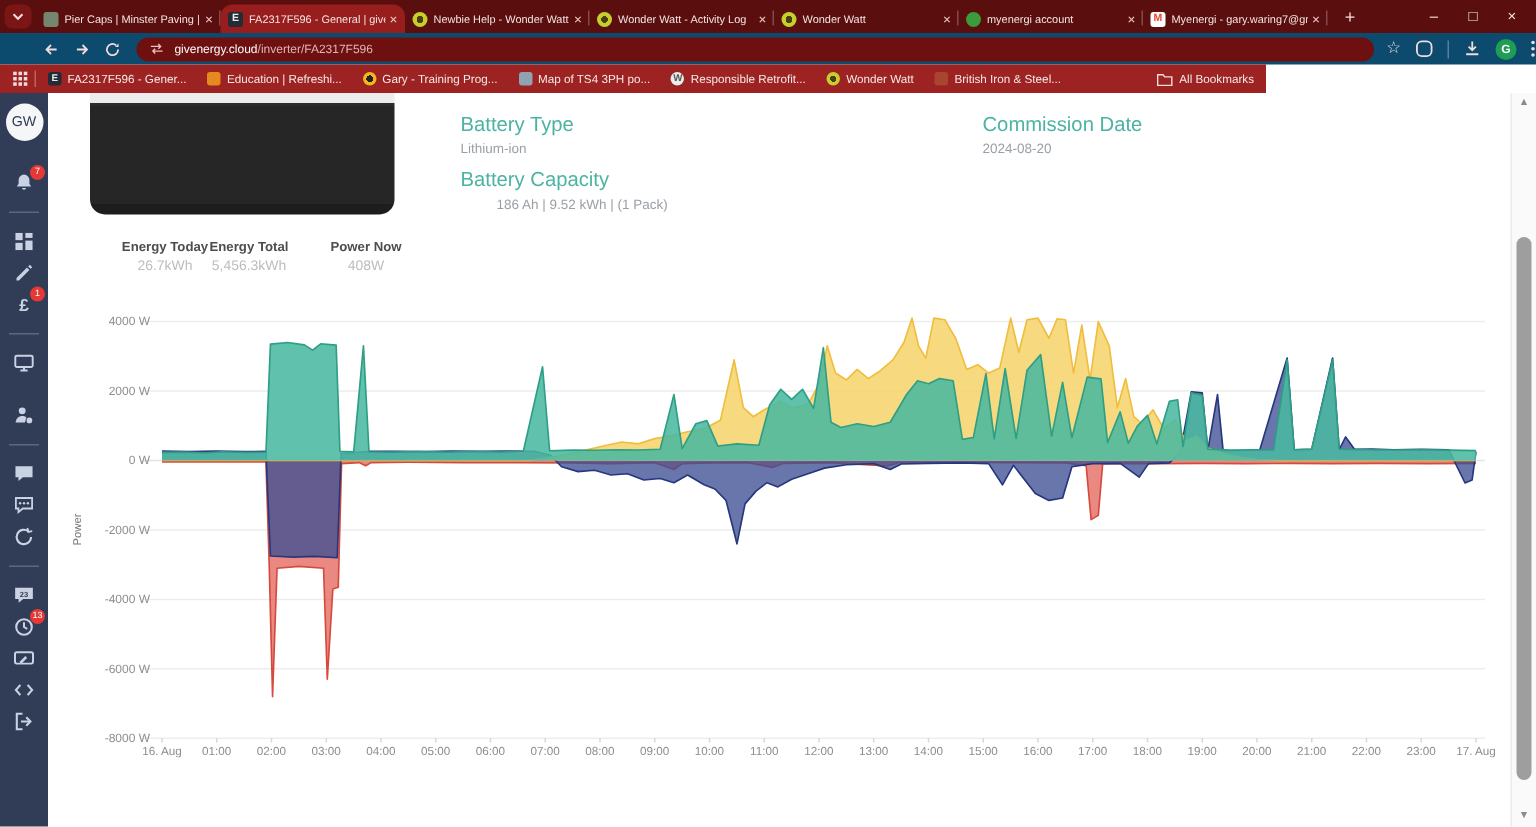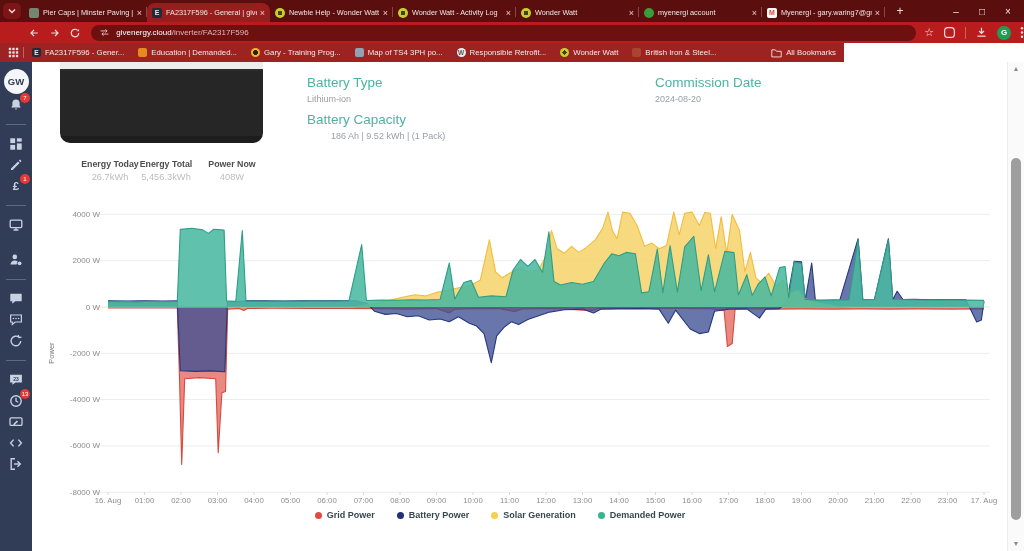--- a/index.html
+++ b/index.html
@@ -17,21 +17,21 @@
     width:1px; background:rgba(255,255,255,.25); }
   .tab.active { background:#981d1d; }
   .tab .fav { width:10px; height:10px; flex:0 0 10px; margin-right:4px; border-radius:2px;
     display:flex; align-items:center; justify-content:center; font-size:7px; font-weight:bold; }
   .tab .t { flex:1; font-size:7.3px; color:#f4e3e3; white-space:nowrap; overflow:hidden; }
   .tab .x { font-size:9px; color:#eec7c7; padding-left:3px; }
   .newtab { position:absolute; left:892px; top:4px; width:16px; height:16px; color:#f0dada;
     font-size:12px; text-align:center; line-height:15px; }
   #wincontrols { position:absolute; right:4px; top:0; height:22px; display:flex; align-items:center; gap:14px; padding-right:6px; }
   #wincontrols span { color:#f3e6e6; font-size:10px; width:12px; text-align:center; }
-  #toolbar { position:absolute; left:0; top:22px; width:1024px; height:21px; background:#b91c1c;
+  #toolbar { position:absolute; left:0; top:22px; width:1024px; height:21px; background:#0c4a6e;
     display:flex; align-items:center;padding-left:21px; }
   .navbtn { width:16px; height:16px; margin-left:5px; display:flex; align-items:center; justify-content:center; }
   #addrbar { margin-left:8px; width:838px; height:16px; border-radius:8px; background:#6f1010;
     display:flex; align-items:center; padding:0 8px; gap:6px; }
   #addrbar .url { font-size:8px; color:#fff; }
   #addrbar .url .path { color:#e0b4b4; }
   .tb-icons { display:flex; align-items:center; margin-left:8px; gap:9px; }
   .tb-div { width:1px; height:12px; background:rgba(255,255,255,.3); }
   .avatar { width:14px; height:14px; border-radius:50%; background:#1f9d55; color:#fff;
     font-size:8px; font-weight:bold; display:flex; align-items:center; justify-content:center; }
@@ -40,21 +40,21 @@
   .bm { display:flex; align-items:center; gap:4px; margin-right:14px; white-space:nowrap; }
   .bm .ic { width:9px; height:9px; border-radius:2px; display:flex; align-items:center;
     justify-content:center; font-size:6.5px; font-weight:bold; }
   .bm-div { width:1px; height:11px; background:rgba(255,255,255,.3); margin:0 8px 0 4px; }
   #allbm { margin-left:auto; display:flex; align-items:center; gap:4px; padding-right:8px; }
   
   #app { position:absolute; left:0; top:62px; width:1024px; height:489px; background:#fff; }
   #appsidebar { position:absolute; left:0; top:0; width:32px; height:489px; background:#313d56;
     display:flex; flex-direction:column; align-items:center; padding-top:7px; }
   .gw { width:25px; height:25px; border-radius:50%; background:#f5f6f8; color:#2f3b52;
-    font-weight:bold; font-size:9.5px; display:flex; align-items:center; justify-content:center; margin-bottom:4px; }
+    font-weight:normal; font-size:9.5px; display:flex; align-items:center; justify-content:center; margin-bottom:21px; }
   .sb-item { position:relative; width:20px; height:14px; display:flex; align-items:center;
     justify-content:center; margin-bottom:7px; }
   .sb-badge { position:absolute; top:-5px; right:-4px; min-width:10px; height:10px; border-radius:5px;
     background:#e53935; color:#fff; font-size:6px; display:flex; align-items:center; justify-content:center; padding:0 1px; }
   .sb-div { width:20px; height:1px; background:rgba(255,255,255,.22); margin:5px 0 12px; }
   
   #inv-img { position:absolute; left:60px; top:0; width:203px; height:81px;
     background:linear-gradient(#ededed 0 7px, #2c2c2c 7px 9px, #262626 9px 74px, #1d1d1d 74px);
     border-radius:0 0 10px 10px; }
   .h-teal { position:absolute; color:#4cb3a3; font-size:13.5px; }
@@ -184,21 +184,21 @@
       </g>
     </svg>
   <div class="bm-div"></div>
   <div id="bmlist" style="display:flex;align-items:center;">
       <div class="bm">
         <span class="ic" style="background:#222b36;color:#e8e8e8;">E</span>
         <span>FA2317F596 - Gener...</span>
       </div>
       <div class="bm">
         <span class="ic" style="background:#e68a1f;color:#fff;"></span>
-        <span>Education | Demanded...</span>
+        <span>Education | Refreshi...</span>
       </div>
       <div class="bm">
         <span class="ic" style="background:radial-gradient(circle,#222 0 35%,#f0b81e 36%);border-radius:50%;"></span>
         <span>Gary - Training Prog...</span>
       </div>
       <div class="bm">
         <span class="ic" style="background:#8fa3b5;color:#e8eef3;"></span>
         <span>Map of TS4 3PH po...</span>
       </div>
       <div class="bm">
@@ -331,21 +331,21 @@
 
   <div id="statsrow">
       <div class="stat" style="left: 48px; top: 97px; width: 72px; margin-left: 26px;">
         <div class="l">Energy Today</div>
         <div class="v">26.7kWh</div>
       </div>
       <div class="stat" style="left: 126px; top: 97px; width: 80px;">
         <div class="l">Energy Total</div>
         <div class="v">5,456.3kWh</div>
       </div>
-      <div class="stat" style="left: 196px; top: 97px; width: 72px;">
+      <div class="stat" style="left: 208px; top: 97px; width: 72px;">
         <div class="l">Power Now</div>
         <div class="v">408W</div>
       </div>
     </div>
 
   <div id="chartbox">
     <svg id="chartsvg" width="960" height="300" viewBox="0 0 960 300">
         <line x1="55" x2="950" y1="9.400000000000006" y2="9.400000000000006" stroke="#ededed" stroke-width="1"></line>
         <text x="60" y="11.900000000000006" text-anchor="end" font-size="8" fill="#8d8d8d" font-family="Liberation Sans, sans-serif">4000 W</text>
         <line x1="55" x2="950" y1="55.7" y2="55.7" stroke="#ededed" stroke-width="1"></line>
@@ -413,38 +413,20 @@
         <text x="944" y="298" text-anchor="middle" font-size="7.8" fill="#8d8d8d" font-family="Liberation Sans, sans-serif">17. Aug</text>
         <path d="M68.0 102.9 L137.3 102.9 L139.5 172.6 L141.7 259.4 L144.7 173.8 L159.3 172.6 L175.7 173.8 L178.2 247.8 L181.9 187.7 L185.5 186.5 L187.7 104.1 L199.4 103.4 L203.8 105.5 L207.4 103.4 L232.3 103.2 L268.8 103.4 L305.3 103.4 L341.8 103.6 L367.3 104.1 L396.5 103.4 L409.3 108.0 L414.8 104.1 L433.0 103.6 L458.5 103.4 L475.0 106.6 L482.3 103.9 L513.3 103.4 L551.6 105.7 L558.9 103.4 L597.3 103.2 L633.8 103.4 L670.3 103.6 L684.1 105.5 L687.4 141.4 L692.2 138.6 L695.1 104.3 L710.4 103.9 L732.3 104.1 L761.5 103.9 L790.7 104.1 L819.9 103.9 L849.1 104.1 L878.3 103.9 L911.2 104.1 L944.0 103.9 L944.0 102 L68.0 102 Z" fill="#e25c50" fill-opacity="0.72" stroke="none"></path>
         <path d="M68.0 102.9 L137.3 102.9 L139.5 172.6 L141.7 259.4 L144.7 173.8 L159.3 172.6 L175.7 173.8 L178.2 247.8 L181.9 187.7 L185.5 186.5 L187.7 104.1 L199.4 103.4 L203.8 105.5 L207.4 103.4 L232.3 103.2 L268.8 103.4 L305.3 103.4 L341.8 103.6 L367.3 104.1 L396.5 103.4 L409.3 108.0 L414.8 104.1 L433.0 103.6 L458.5 103.4 L475.0 106.6 L482.3 103.9 L513.3 103.4 L551.6 105.7 L558.9 103.4 L597.3 103.2 L633.8 103.4 L670.3 103.6 L684.1 105.5 L687.4 141.4 L692.2 138.6 L695.1 104.3 L710.4 103.9 L732.3 104.1 L761.5 103.9 L790.7 104.1 L819.9 103.9 L849.1 104.1 L878.3 103.9 L911.2 104.1 L944.0 103.9 " fill="none" stroke="#d64a3e" stroke-width="1.1" stroke-linejoin="round"></path>
         <path d="M68.0 95.7 L86.3 96.0 L104.5 95.7 L122.8 96.1 L137.3 95.9 L140.3 165.7 L155.6 166.4 L170.2 165.9 L184.8 166.8 L187.4 97.4 L206.7 95.9 L224.9 95.8 L243.2 96.0 L261.4 95.7 L279.7 95.9 L297.9 95.7 L316.2 95.8 L327.1 98.5 L334.4 106.2 L345.4 109.4 L356.4 108.5 L367.3 111.7 L378.3 110.8 L389.2 115.0 L400.1 114.0 L409.3 116.8 L418.4 111.7 L429.4 118.2 L436.6 121.0 L444.0 128.6 L451.3 157.6 L456.7 130.9 L464.0 122.4 L471.3 116.8 L478.6 119.6 L487.8 114.5 L498.7 110.8 L509.6 107.1 L524.3 104.8 L542.5 104.1 L553.5 108.0 L560.8 104.3 L579.0 103.9 L600.9 103.6 L619.1 104.1 L628.3 118.2 L635.6 105.2 L650.2 124.0 L659.3 128.6 L668.4 127.0 L674.6 106.2 L688.5 104.1 L706.8 103.9 L719.5 113.1 L725.7 104.1 L739.6 103.6 L746.9 96.4 L754.2 56.2 L761.5 56.9 L765.2 95.3 L771.7 58.0 L775.4 95.4 L787.0 95.5 L799.8 95.1 L818.1 33.7 L822.8 94.9 L834.5 94.6 L848.4 33.7 L852.8 94.7 L857.1 86.3 L863.0 94.5 L874.7 94.3 L889.3 94.8 L907.5 94.5 L925.8 94.8 L936.7 117.0 L941.4 115.0 L944.0 96.1 L944.0 102 L68.0 102 Z" fill="#3d4f94" fill-opacity="0.78" stroke="none"></path>
         <path d="M68.0 95.7 L86.3 96.0 L104.5 95.7 L122.8 96.1 L137.3 95.9 L140.3 165.7 L155.6 166.4 L170.2 165.9 L184.8 166.8 L187.4 97.4 L206.7 95.9 L224.9 95.8 L243.2 96.0 L261.4 95.7 L279.7 95.9 L297.9 95.7 L316.2 95.8 L327.1 98.5 L334.4 106.2 L345.4 109.4 L356.4 108.5 L367.3 111.7 L378.3 110.8 L389.2 115.0 L400.1 114.0 L409.3 116.8 L418.4 111.7 L429.4 118.2 L436.6 121.0 L444.0 128.6 L451.3 157.6 L456.7 130.9 L464.0 122.4 L471.3 116.8 L478.6 119.6 L487.8 114.5 L498.7 110.8 L509.6 107.1 L524.3 104.8 L542.5 104.1 L553.5 108.0 L560.8 104.3 L579.0 103.9 L600.9 103.6 L619.1 104.1 L628.3 118.2 L635.6 105.2 L650.2 124.0 L659.3 128.6 L668.4 127.0 L674.6 106.2 L688.5 104.1 L706.8 103.9 L719.5 113.1 L725.7 104.1 L739.6 103.6 L746.9 96.4 L754.2 56.2 L761.5 56.9 L765.2 95.3 L771.7 58.0 L775.4 95.4 L787.0 95.5 L799.8 95.1 L818.1 33.7 L822.8 94.9 L834.5 94.6 L848.4 33.7 L852.8 94.7 L857.1 86.3 L863.0 94.5 L874.7 94.3 L889.3 94.8 L907.5 94.5 L925.8 94.8 L936.7 117.0 L941.4 115.0 L944.0 96.1 " fill="none" stroke="#27377e" stroke-width="1.1" stroke-linejoin="round"></path>
         <path d="M68.0 102.0 L312.6 102.0 L323.5 100.6 L338.1 97.8 L352.7 94.6 L363.6 92.0 L374.6 89.7 L385.5 90.9 L396.5 87.4 L407.5 85.6 L418.4 82.8 L429.4 80.9 L440.3 75.1 L449.4 34.9 L455.6 66.8 L462.2 72.8 L469.5 68.2 L480.5 62.6 L487.8 67.0 L498.7 64.5 L506.0 51.1 L511.5 25.6 L517.0 43.7 L524.3 48.3 L531.5 41.3 L538.9 47.4 L546.1 42.7 L555.3 34.9 L562.6 23.3 L568.0 7.1 L572.4 25.6 L577.2 33.7 L582.6 7.1 L590.0 8.2 L597.3 21.0 L604.5 41.3 L611.9 38.1 L619.1 43.7 L626.5 40.4 L633.8 7.1 L639.2 29.8 L644.7 8.2 L652.0 7.1 L659.3 20.5 L664.8 7.5 L670.3 8.2 L675.7 43.7 L681.2 11.7 L686.7 48.3 L692.2 9.4 L699.5 25.6 L704.9 66.8 L710.4 47.4 L715.9 72.8 L721.3 77.5 L728.7 68.2 L736.0 80.9 L743.3 75.1 L750.5 89.0 L757.8 85.6 L765.2 93.7 L776.1 97.6 L787.0 99.9 L798.0 101.2 L812.6 102.0 L944.0 102.0 L944.0 102 L68.0 102 Z" fill="#f6d468" fill-opacity="0.85" stroke="none"></path>
         <path d="M68.0 102.0 L312.6 102.0 L323.5 100.6 L338.1 97.8 L352.7 94.6 L363.6 92.0 L374.6 89.7 L385.5 90.9 L396.5 87.4 L407.5 85.6 L418.4 82.8 L429.4 80.9 L440.3 75.1 L449.4 34.9 L455.6 66.8 L462.2 72.8 L469.5 68.2 L480.5 62.6 L487.8 67.0 L498.7 64.5 L506.0 51.1 L511.5 25.6 L517.0 43.7 L524.3 48.3 L531.5 41.3 L538.9 47.4 L546.1 42.7 L555.3 34.9 L562.6 23.3 L568.0 7.1 L572.4 25.6 L577.2 33.7 L582.6 7.1 L590.0 8.2 L597.3 21.0 L604.5 41.3 L611.9 38.1 L619.1 43.7 L626.5 40.4 L633.8 7.1 L639.2 29.8 L644.7 8.2 L652.0 7.1 L659.3 20.5 L664.8 7.5 L670.3 8.2 L675.7 43.7 L681.2 11.7 L686.7 48.3 L692.2 9.4 L699.5 25.6 L704.9 66.8 L710.4 47.4 L715.9 72.8 L721.3 77.5 L728.7 68.2 L736.0 80.9 L743.3 75.1 L750.5 89.0 L757.8 85.6 L765.2 93.7 L776.1 97.6 L787.0 99.9 L798.0 101.2 L812.6 102.0 L944.0 102.0 " fill="none" stroke="#f0bd3e" stroke-width="1.1" stroke-linejoin="round"></path>
         <path d="M68.0 96.6 L82.6 96.4 L97.2 96.9 L108.2 96.2 L122.8 96.6 L137.3 96.5 L140.3 24.4 L151.9 23.3 L162.9 24.9 L168.4 28.4 L173.8 24.2 L184.1 25.1 L186.6 95.9 L195.8 96.2 L202.3 25.6 L206.0 96.2 L221.3 96.4 L239.6 96.1 L257.8 96.4 L276.1 96.0 L294.3 96.3 L308.9 95.8 L321.7 39.5 L326.4 95.5 L341.8 95.1 L356.4 95.2 L371.0 94.8 L385.5 95.0 L400.1 94.5 L409.3 58.0 L414.8 94.1 L423.9 77.5 L431.2 75.4 L438.5 92.3 L451.3 90.9 L465.9 91.8 L473.1 65.0 L480.5 54.5 L487.8 61.3 L495.0 54.5 L502.4 67.3 L508.9 26.8 L514.0 76.5 L520.6 80.0 L531.5 77.5 L542.5 79.3 L553.5 76.5 L564.4 58.0 L571.7 48.8 L579.0 50.8 L586.3 47.4 L595.4 48.8 L601.6 87.9 L608.9 86.7 L617.3 44.1 L622.8 87.6 L630.1 40.7 L637.4 87.2 L644.7 41.8 L653.8 31.4 L661.1 85.8 L668.4 49.9 L674.6 86.7 L684.8 46.4 L694.0 47.6 L698.4 90.0 L706.8 69.6 L712.2 90.4 L718.4 78.8 L725.0 71.9 L731.2 90.9 L739.6 62.6 L745.1 61.5 L748.7 92.7 L754.2 56.9 L761.5 58.5 L765.2 94.4 L779.8 95.1 L794.3 94.8 L809.0 95.0 L818.1 34.9 L822.8 94.8 L834.5 94.3 L848.4 34.9 L852.8 94.5 L871.0 94.8 L889.3 95.0 L907.5 94.8 L925.8 95.1 L944.0 95.4 L944.0 102 L68.0 102 Z" fill="#4ab8a0" fill-opacity="0.88" stroke="none"></path>
         <path d="M68.0 96.6 L82.6 96.4 L97.2 96.9 L108.2 96.2 L122.8 96.6 L137.3 96.5 L140.3 24.4 L151.9 23.3 L162.9 24.9 L168.4 28.4 L173.8 24.2 L184.1 25.1 L186.6 95.9 L195.8 96.2 L202.3 25.6 L206.0 96.2 L221.3 96.4 L239.6 96.1 L257.8 96.4 L276.1 96.0 L294.3 96.3 L308.9 95.8 L321.7 39.5 L326.4 95.5 L341.8 95.1 L356.4 95.2 L371.0 94.8 L385.5 95.0 L400.1 94.5 L409.3 58.0 L414.8 94.1 L423.9 77.5 L431.2 75.4 L438.5 92.3 L451.3 90.9 L465.9 91.8 L473.1 65.0 L480.5 54.5 L487.8 61.3 L495.0 54.5 L502.4 67.3 L508.9 26.8 L514.0 76.5 L520.6 80.0 L531.5 77.5 L542.5 79.3 L553.5 76.5 L564.4 58.0 L571.7 48.8 L579.0 50.8 L586.3 47.4 L595.4 48.8 L601.6 87.9 L608.9 86.7 L617.3 44.1 L622.8 87.6 L630.1 40.7 L637.4 87.2 L644.7 41.8 L653.8 31.4 L661.1 85.8 L668.4 49.9 L674.6 86.7 L684.8 46.4 L694.0 47.6 L698.4 90.0 L706.8 69.6 L712.2 90.4 L718.4 78.8 L725.0 71.9 L731.2 90.9 L739.6 62.6 L745.1 61.5 L748.7 92.7 L754.2 56.9 L761.5 58.5 L765.2 94.4 L779.8 95.1 L794.3 94.8 L809.0 95.0 L818.1 34.9 L822.8 94.8 L834.5 94.3 L848.4 34.9 L852.8 94.5 L871.0 94.8 L889.3 95.0 L907.5 94.8 L925.8 95.1 L944.0 95.4 " fill="none" stroke="#2e9e85" stroke-width="1.1" stroke-linejoin="round"></path>
       </svg>
-    <div id="legend">
-        <div class="lg-item">
-          <span class="lg-dot" style="background:#e14b42"></span>
-          <span>Grid Power</span>
-        </div>
-        <div class="lg-item">
-          <span class="lg-dot" style="background:#1f3178"></span>
-          <span>Battery Power</span>
-        </div>
-        <div class="lg-item">
-          <span class="lg-dot" style="background:#f5d04e"></span>
-          <span>Solar Generation</span>
-        </div>
-        <div class="lg-item">
-          <span class="lg-dot" style="background:#35b492"></span>
-          <span>Demanded Power</span>
-        </div>
-      </div>
   </div>
 
   <div id="pagescroll">
     <div class="arr" style="top:0;">▲</div>
     <div id="ps-thumb"></div>
     <div class="arr" style="bottom:0;">▼</div>
   </div>
 </div>
 
 </body></html>

